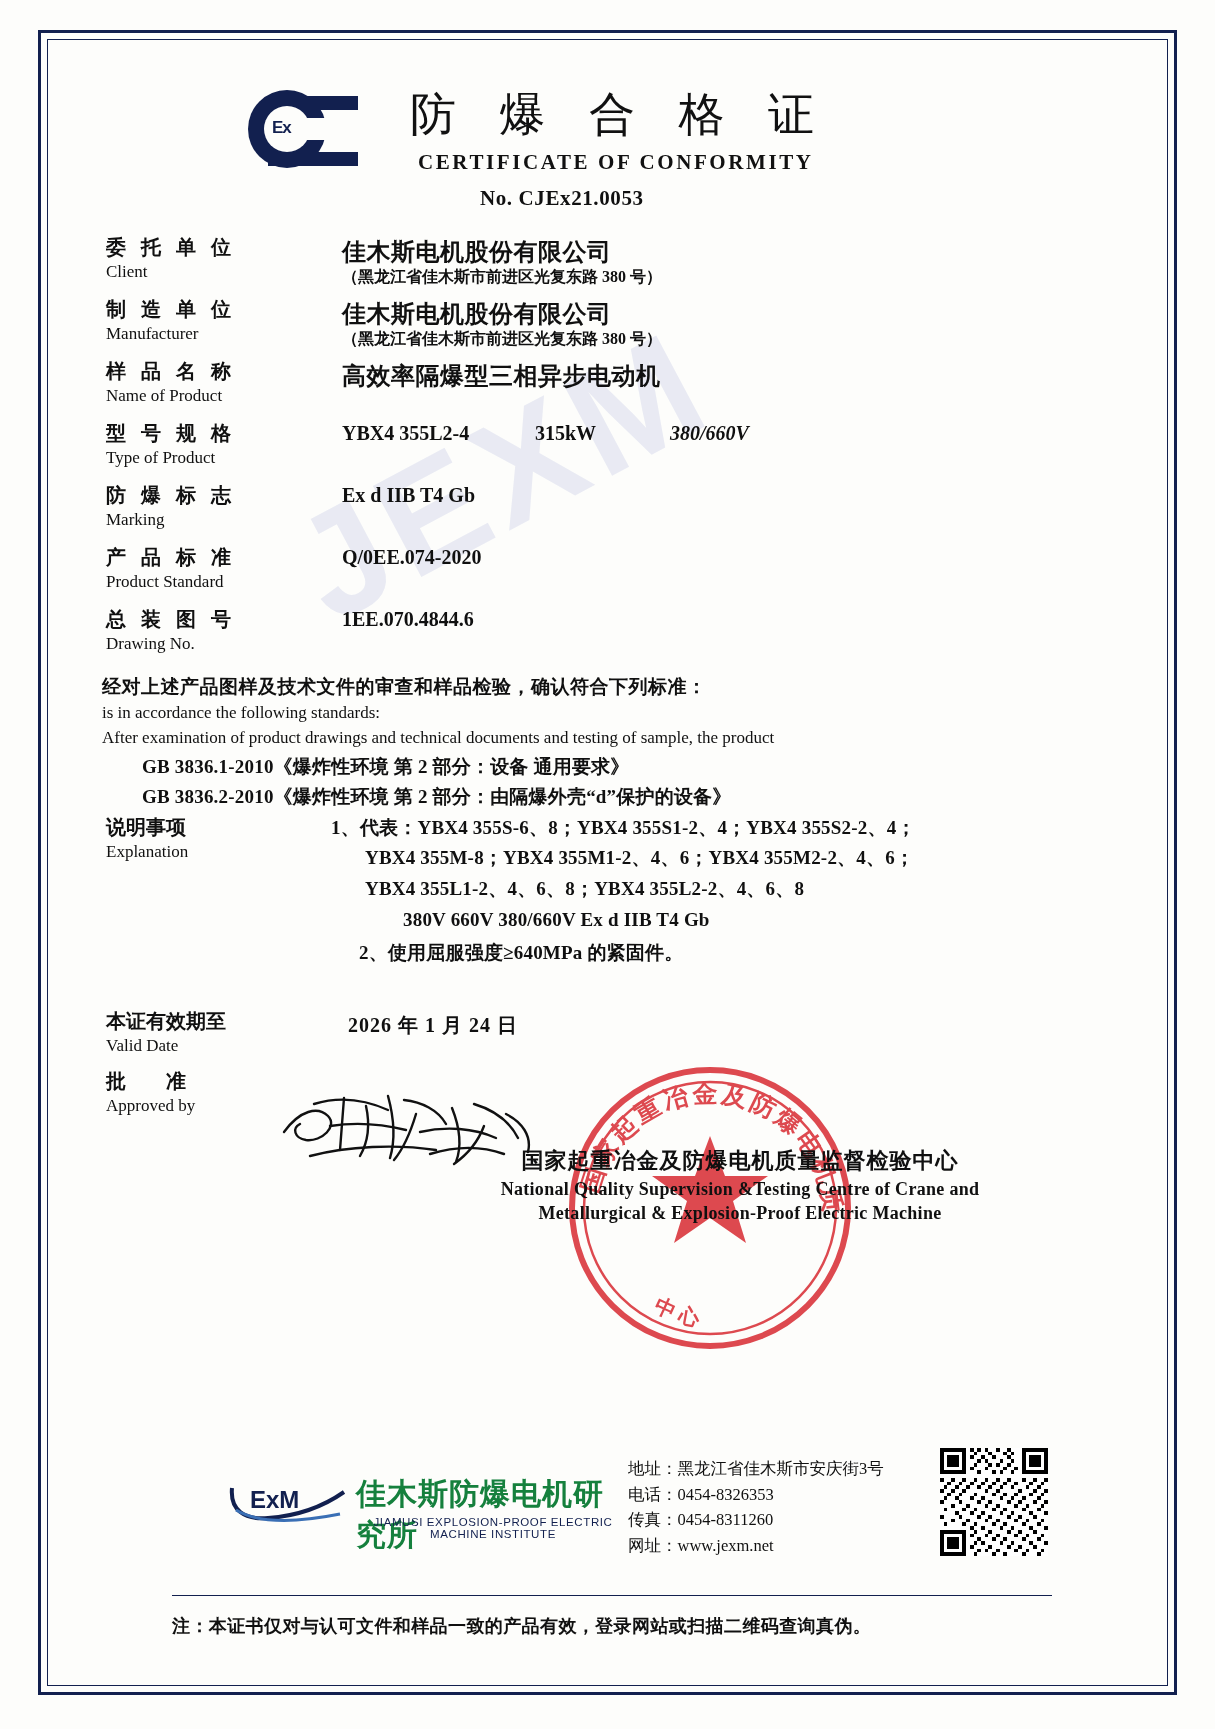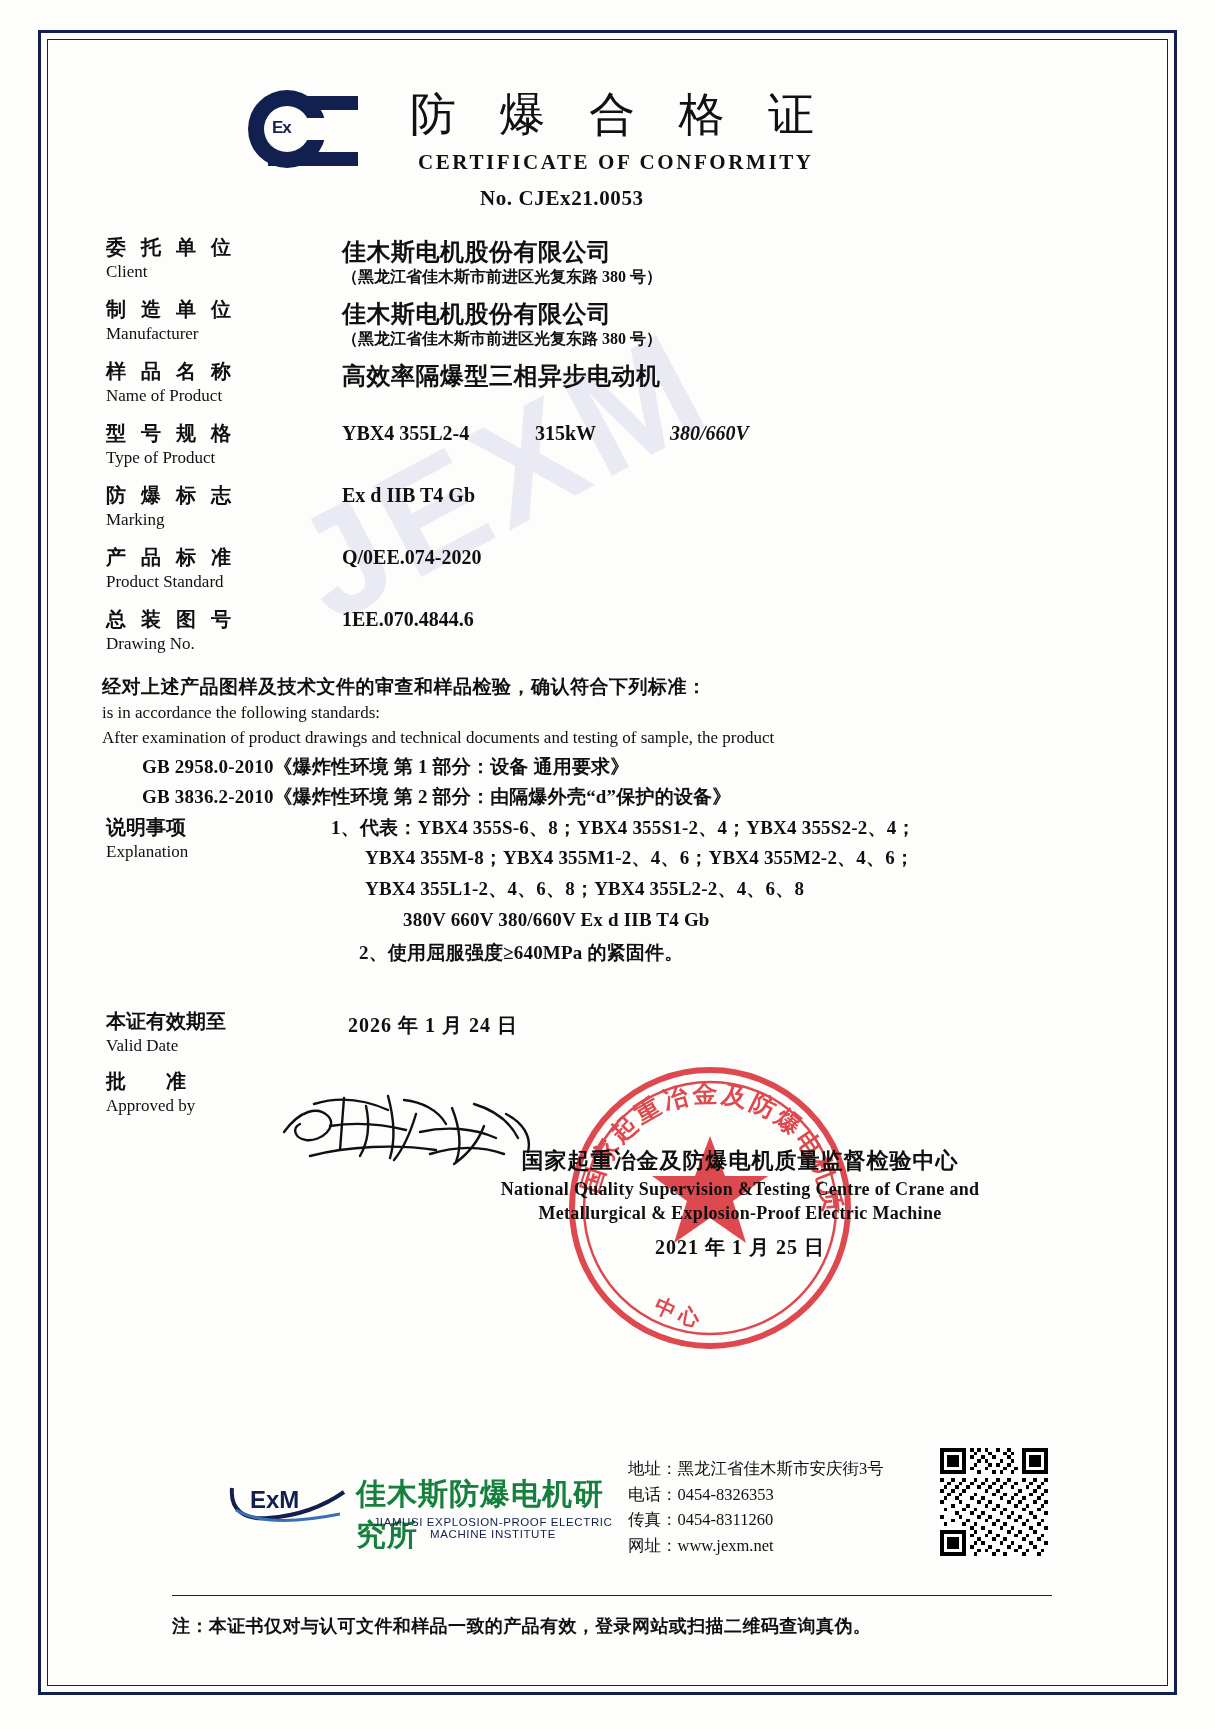--- a/index.html
+++ b/index.html
@@ -457,21 +457,21 @@
         <div class="label-en">Drawing No.</div>
         <div class="value-mono">1EE.070.4844.6</div>
       </div>
 
     </div>
 
     <div class="para">
       <div class="para-cn">经对上述产品图样及技术文件的审查和样品检验，确认符合下列标准：</div>
       <div class="para-en">is in accordance the following standards:</div>
       <div class="para-en">After examination of product drawings and technical documents and testing of sample, the product</div>
-      <div class="std-line">GB 2958.0-2010《爆炸性环境  第 1 部分：设备  通用要求》</div>
+      <div class="std-line">GB 3836.1-2010《爆炸性环境  第 2 部分：设备  通用要求》</div>
       <div class="std-line">GB 3836.2-2010《爆炸性环境  第 2 部分：由隔爆外壳“d”保护的设备》</div>
     </div>
 
     <div class="expl">
       <div class="label-cn" style="letter-spacing:0;">说明事项</div>
       <div class="label-en">Explanation</div>
       <div class="expl-lines">
         <div class="expl-line expl-indent">1、代表：YBX4 355S-6、8；YBX4 355S1-2、4；YBX4 355S2-2、4；</div>
         <div class="expl-line expl-indent2">YBX4 355M-8；YBX4 355M1-2、4、6；YBX4 355M2-2、4、6；</div>
         <div class="expl-line expl-indent2">YBX4 355L1-2、4、6、8；YBX4 355L2-2、4、6、8</div>
@@ -529,21 +529,20 @@
           <text font-family="'Liberation Sans', sans-serif" font-size="21" font-weight="bold" fill="#d6222a" letter-spacing="6">
             <textPath href="#sealArcBottom" startOffset="32%">中心</textPath>
           </text>
         </svg>
       </div>
 
       <div class="centre">
         <div class="centre-cn">国家起重冶金及防爆电机质量监督检验中心</div>
         <div class="centre-en1">National Quality Supervision &amp;Testing Centre of Crane and</div>
         <div class="centre-en2">Metallurgical &amp; Explosion-Proof Electric Machine</div>
-        <div class="issue-date">2021 年 1 月 25 日</div>
       </div>
     </div>
 
     <div class="footer">
 
       <div class="inst-logo">
         <div class="inst-mark">
           <svg viewBox="0 0 120 52">
             <path d="M4,12 C2,34 16,44 40,42 C70,40 96,30 116,16" fill="none" stroke="#12204f" stroke-width="4"></path>
             <path d="M8,34 C28,46 62,48 112,38" fill="none" stroke="#3a6fb5" stroke-width="3"></path>

